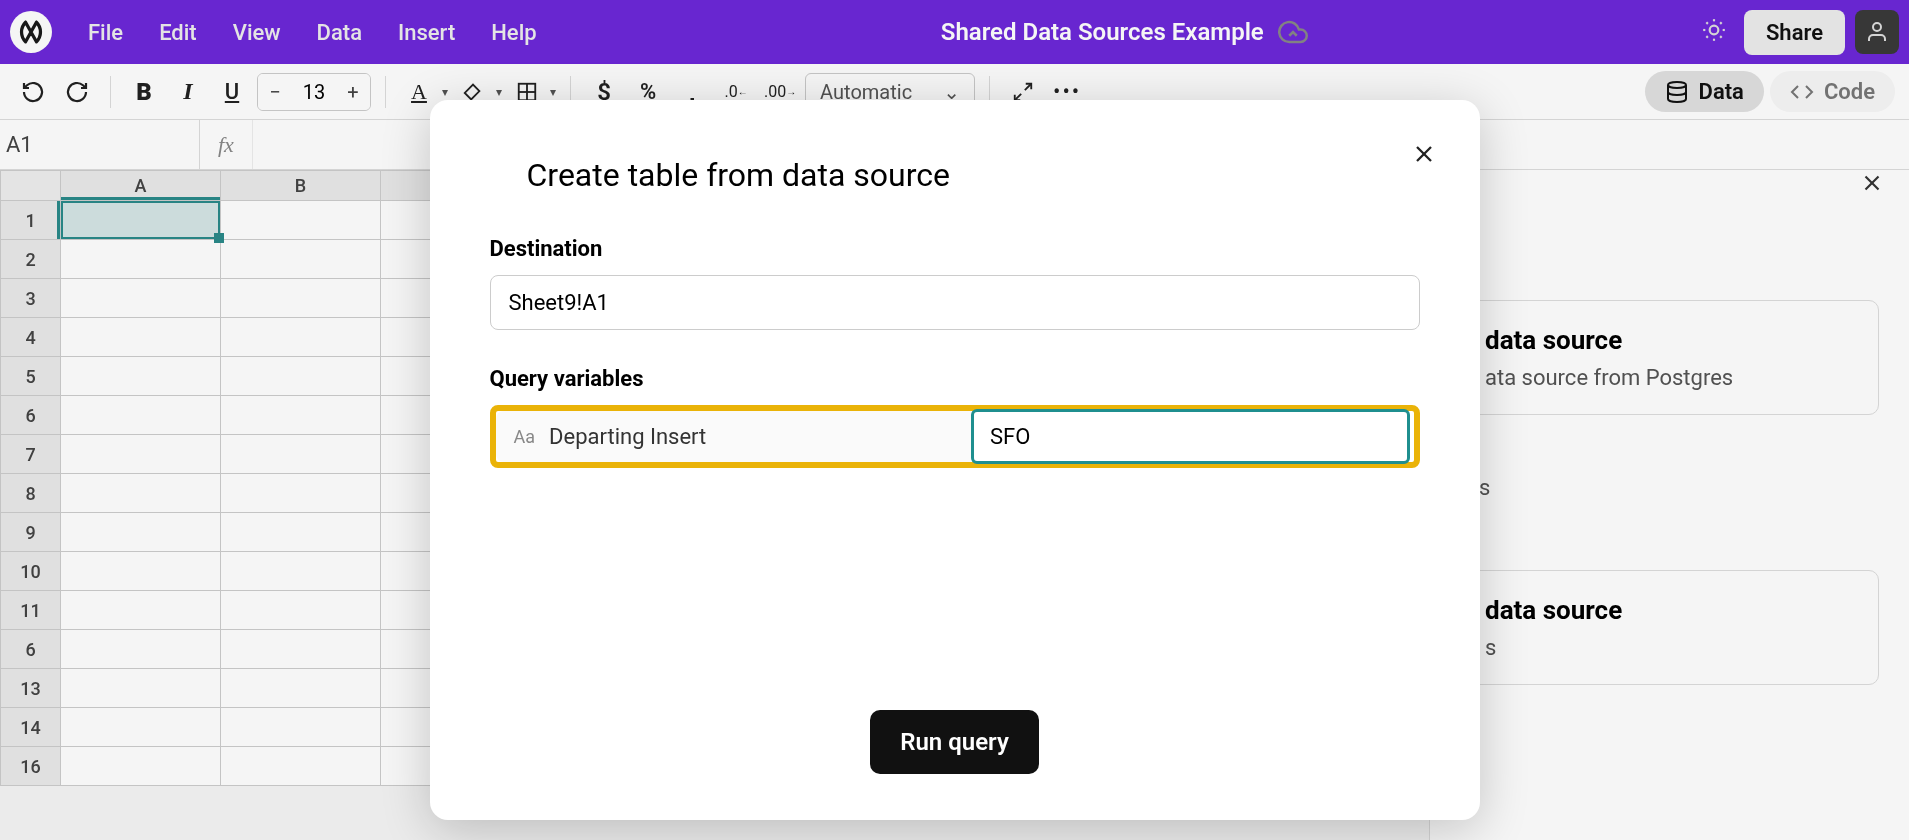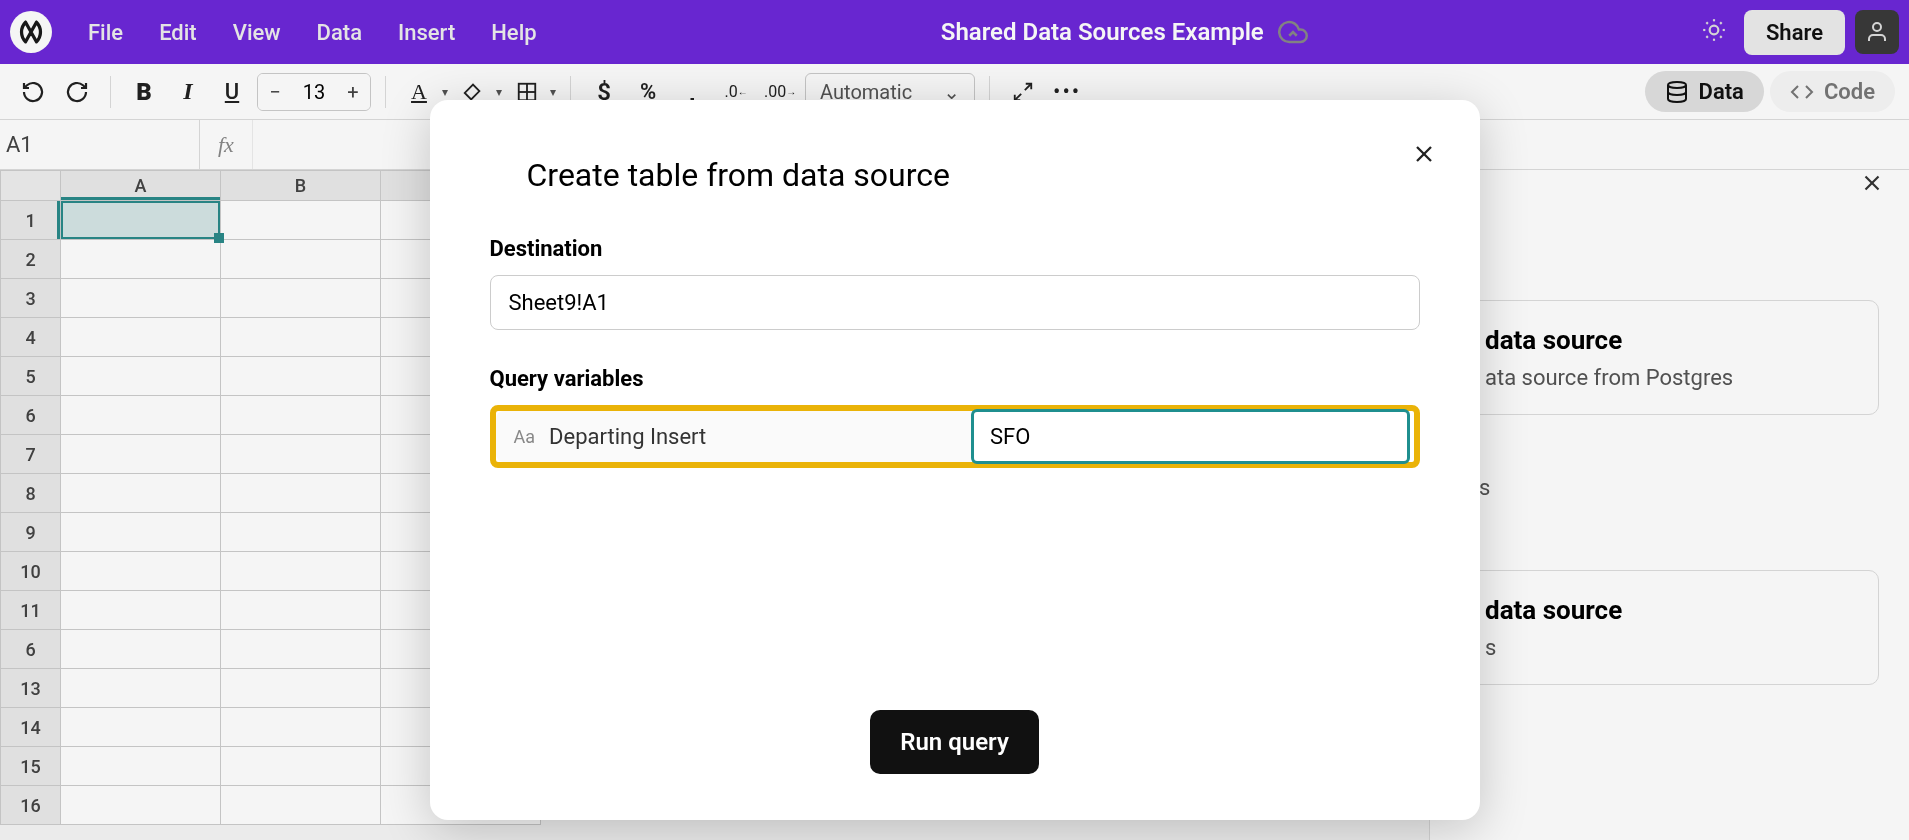--- a/index.html
+++ b/index.html
@@ -300,26 +300,20 @@
             <td class="cell"></td>
             <td class="cell"></td>
           </tr>
       <tr>
             <th class="row-head">14</th>
             <td class="cell"></td>
             <td class="cell"></td>
             <td class="cell"></td>
           </tr>
       <tr>
-            <th class="row-head">15</th>
-            <td class="cell"></td>
-            <td class="cell"></td>
-            <td class="cell"></td>
-          </tr>
-      <tr>
             <th class="row-head">16</th>
             <td class="cell"></td>
             <td class="cell"></td>
             <td class="cell"></td>
           </tr>
     </tbody>
       </table>
   </div>
 </div>
 

